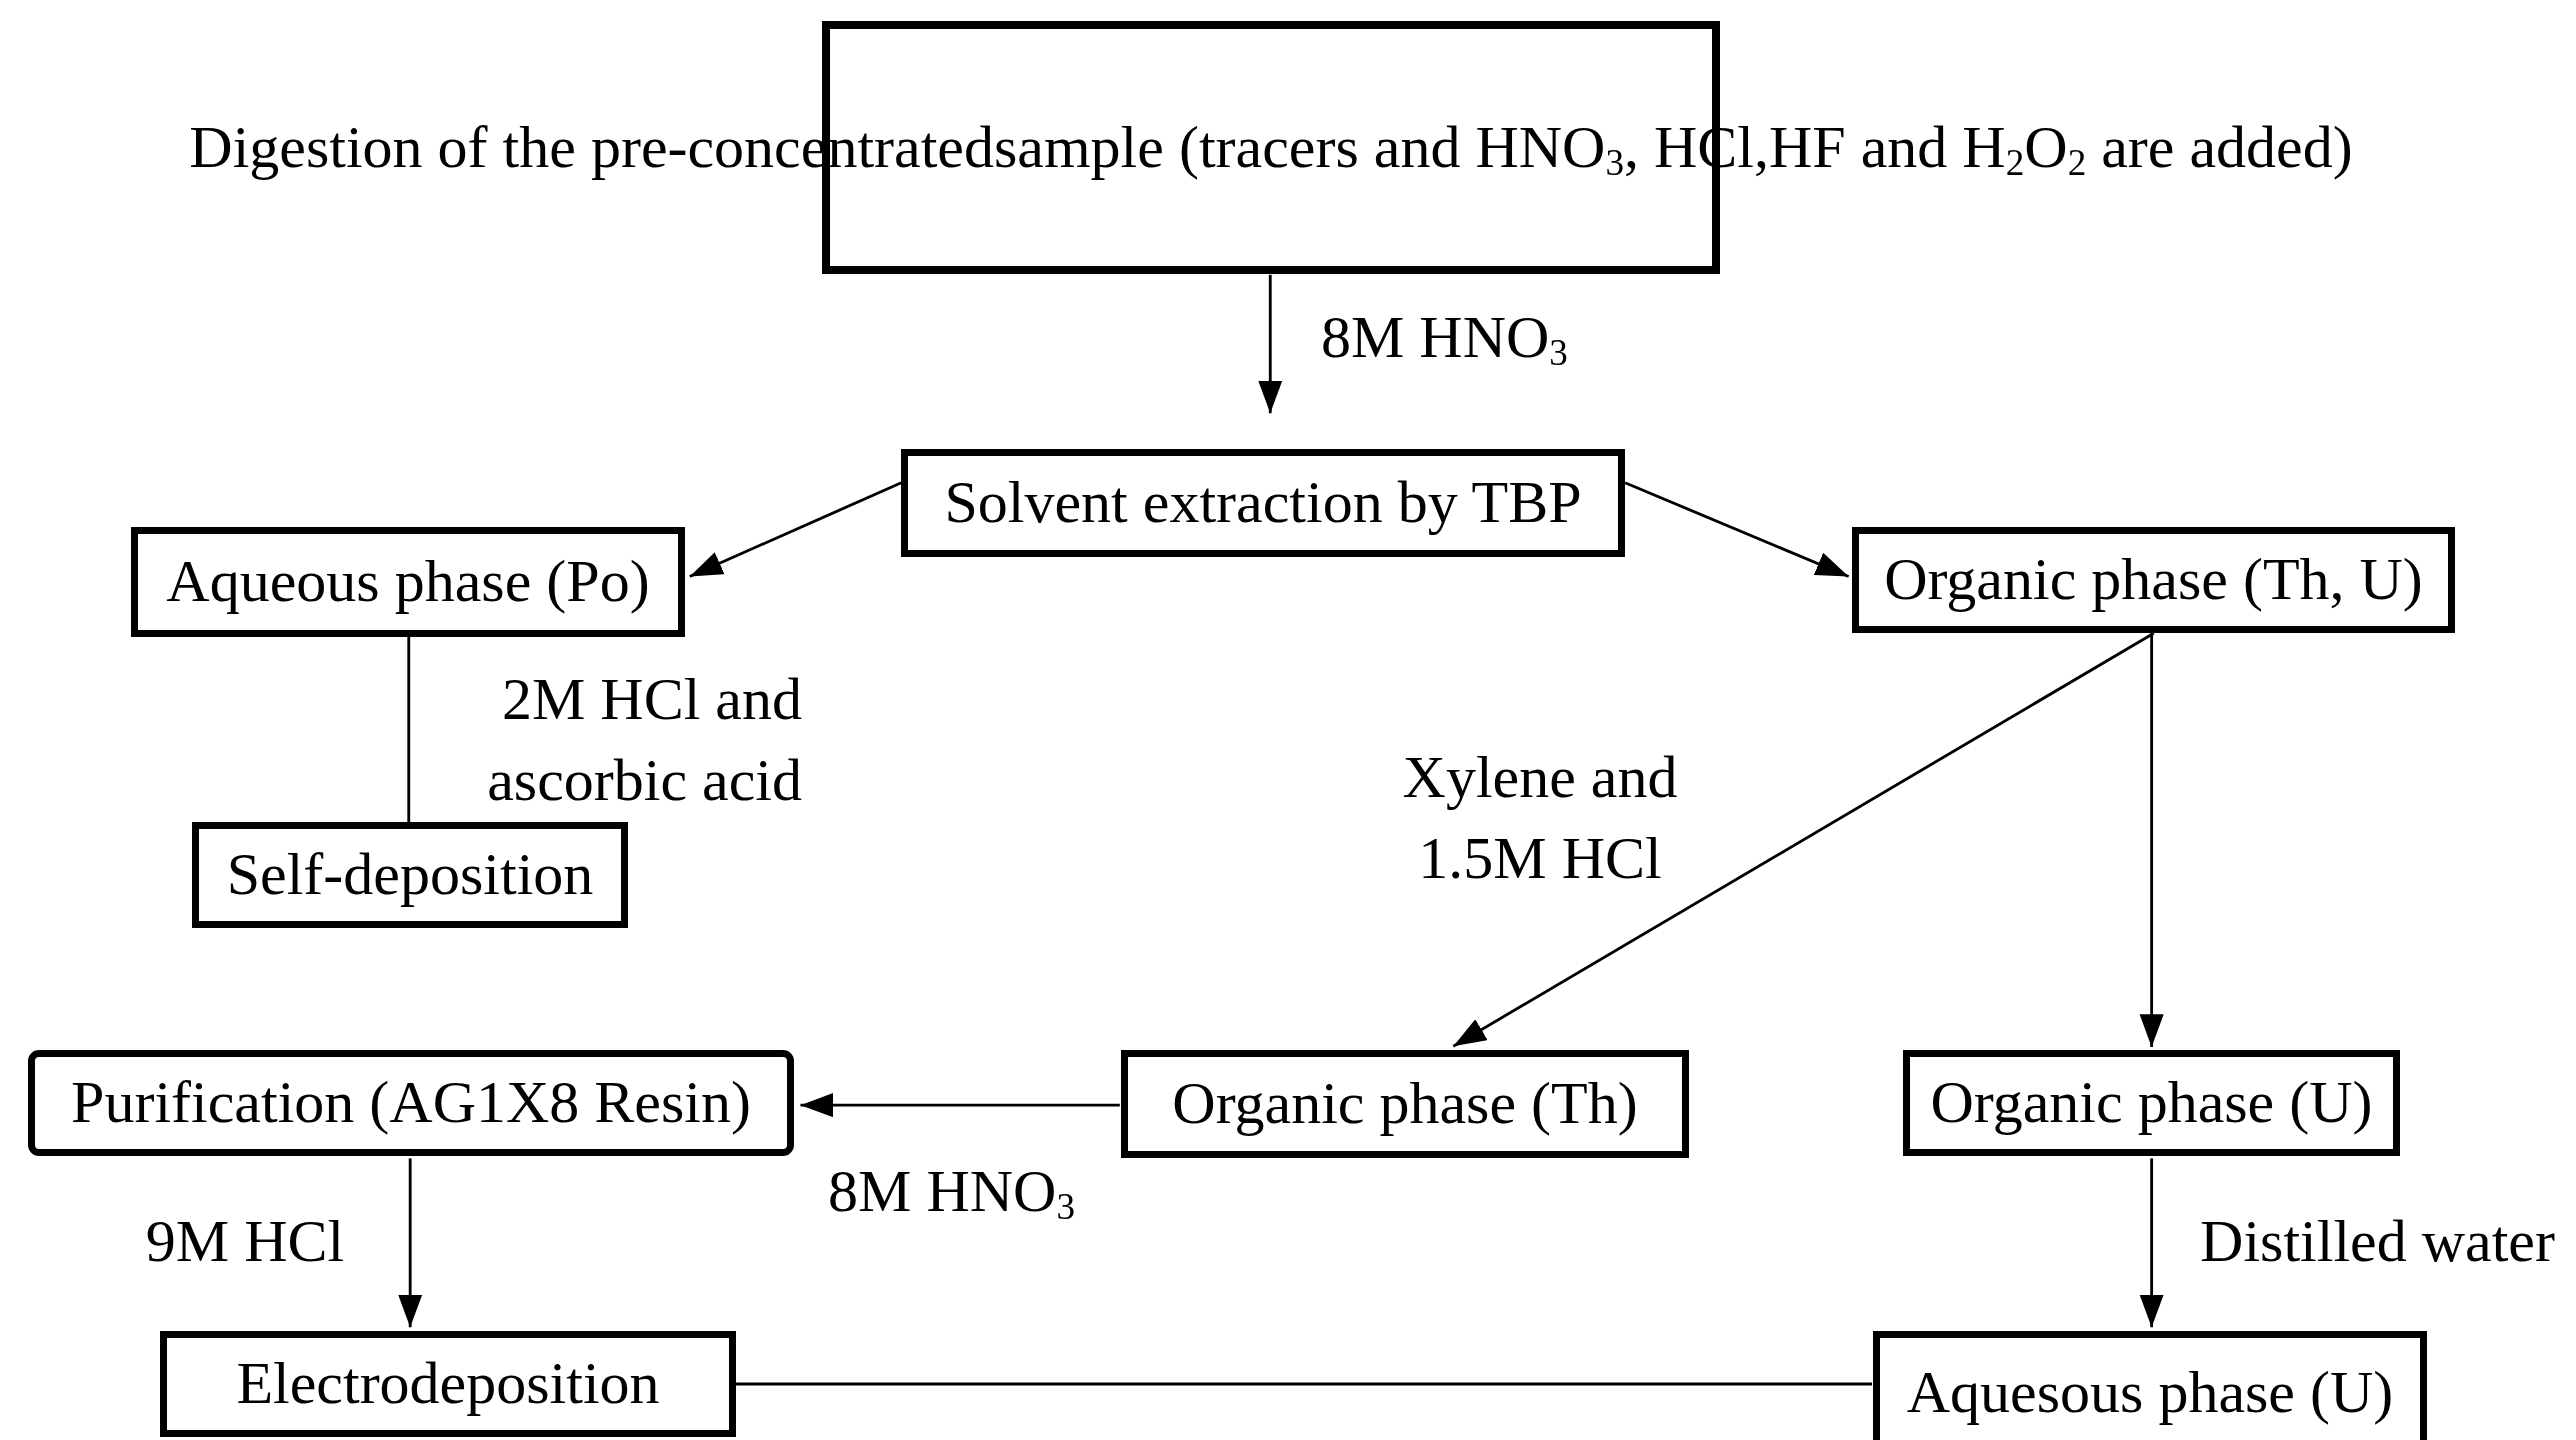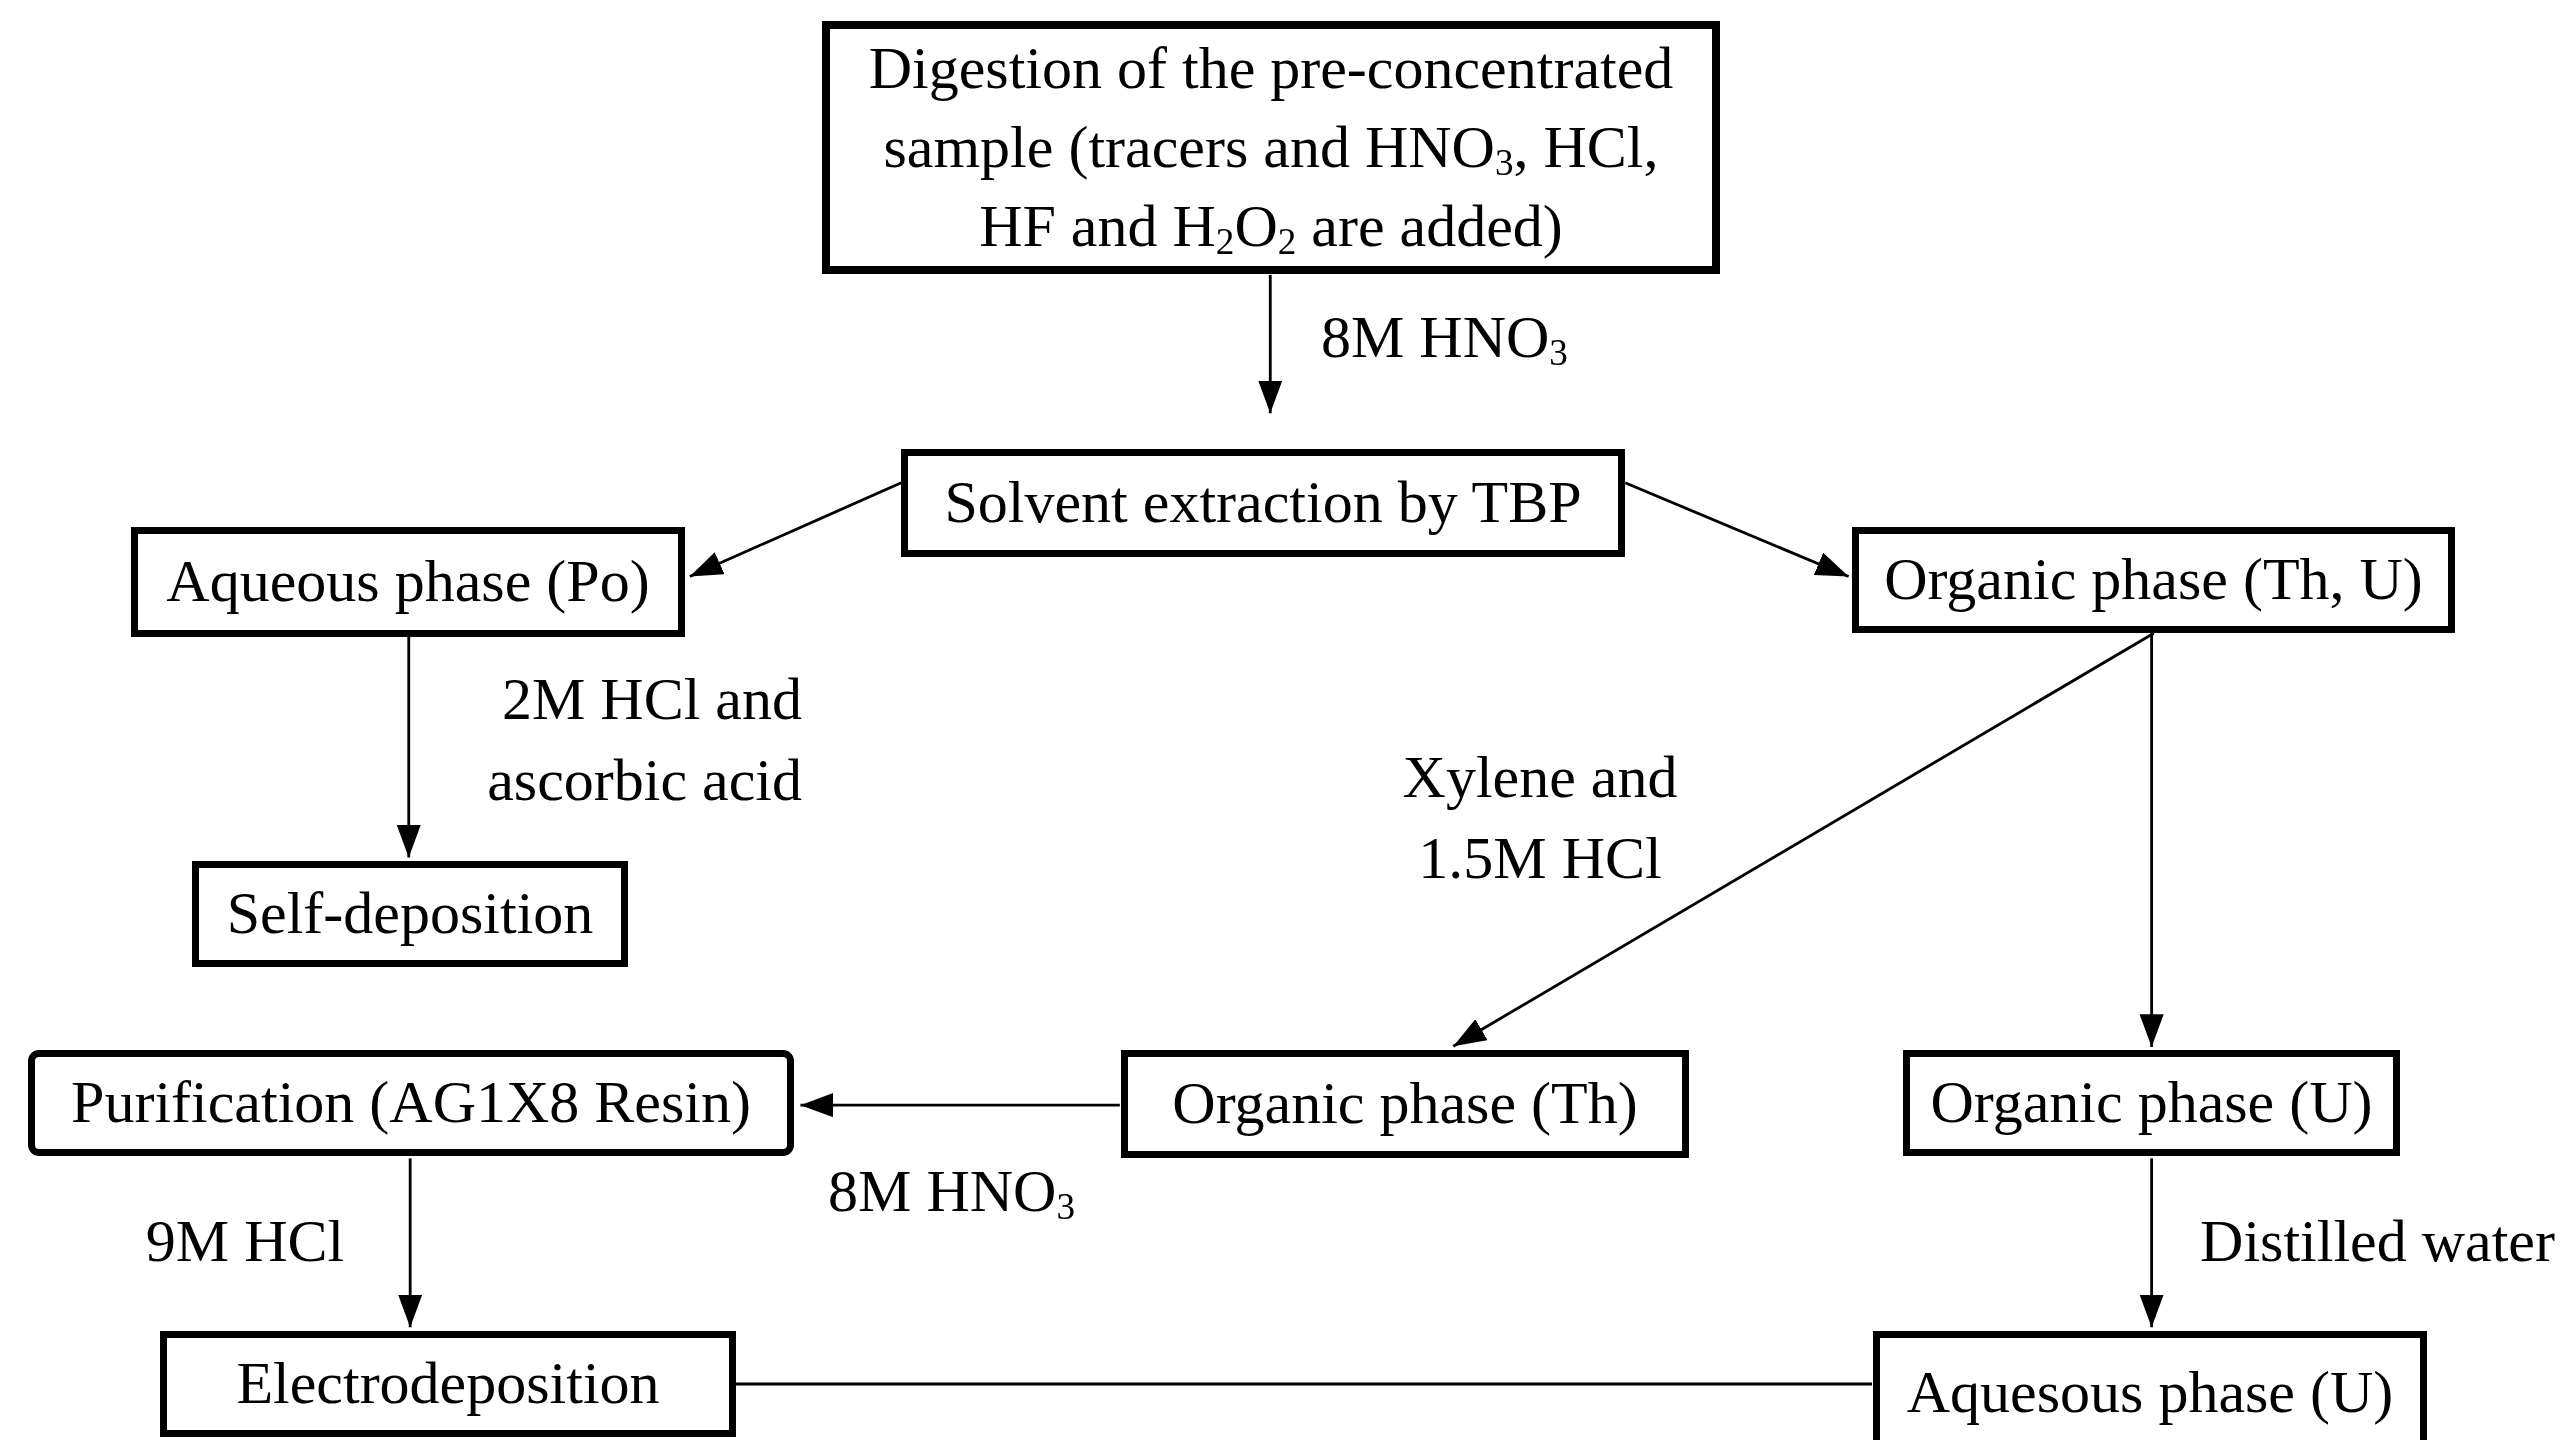--- a/index.html
+++ b/index.html
@@ -21,21 +21,21 @@
     left: 0; top: 0;
     width: 2576px; height: 1441px;
     z-index: 1;
   }
   .node {
     position: absolute;
     z-index: 2;
     background: #ffffff;
     border: 7px solid #000000;
     display: flex;
-    flex-direction: column;
+    flex-direction: row;
     align-items: center;
     justify-content: center;
     text-align: center;
     font-size: 60px;
     line-height: 1.32;
     box-sizing: border-box;
     white-space: nowrap;
   }
   .node.thick { border-width: 8.5px; }
   .edge-label {
@@ -92,21 +92,21 @@
     </div>
 
   <div class="node" style="left:131px; top:527px; width:554px; height:110px;">
       <div class="tline"><span>Aqueous phase (Po)</span></div>
     </div>
 
   <div class="node" style="left:1852px; top:527px; width:603px; height:106px;">
       <div class="tline"><span>Organic phase (Th, U)</span></div>
     </div>
 
-  <div class="node" style="left:192px; top:861px; width:436px; height:106px;">
+  <div class="node" style="left:192px; top:822px; width:436px; height:106px;">
       <div class="tline"><span>Self-deposition</span></div>
     </div>
 
   <div class="node" style="left:28px; top:1050px; width:766px; height:106px;border-radius:11px;">
       <div class="tline"><span>Purification (AG1X8 Resin)</span></div>
     </div>
 
   <div class="node" style="left:1121px; top:1050px; width:568px; height:108px;">
       <div class="tline"><span>Organic phase (Th)</span></div>
     </div>

